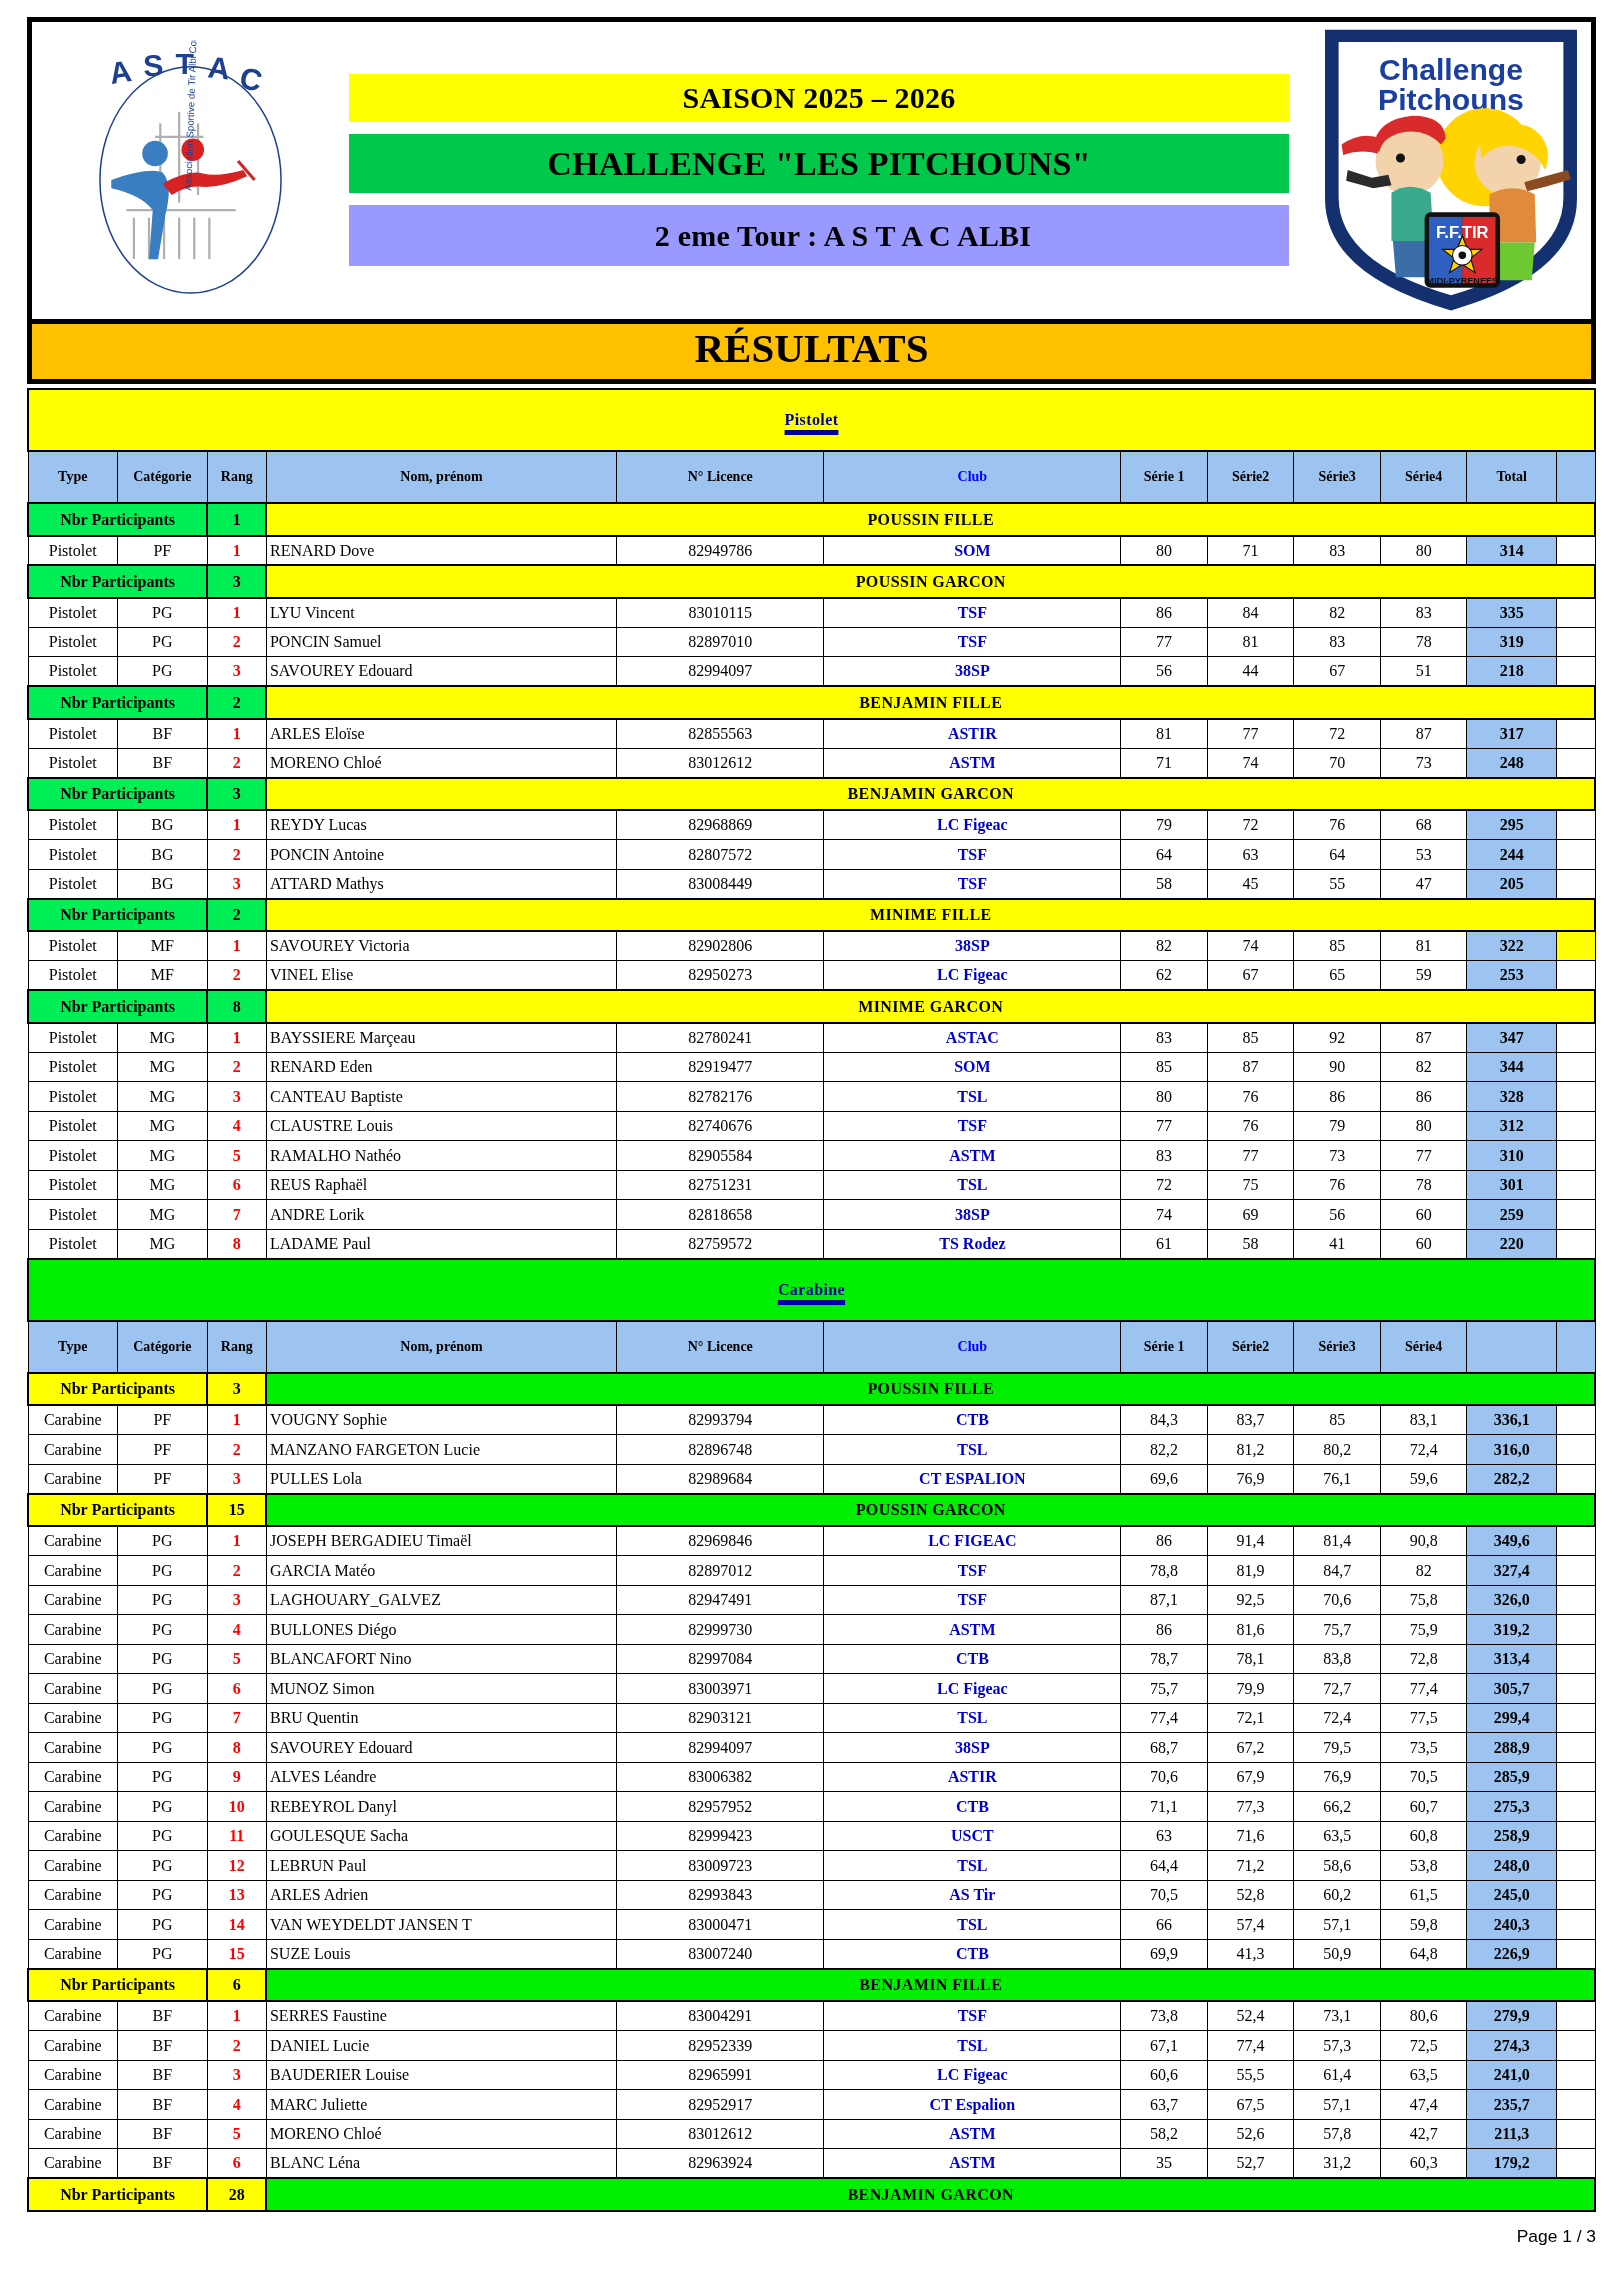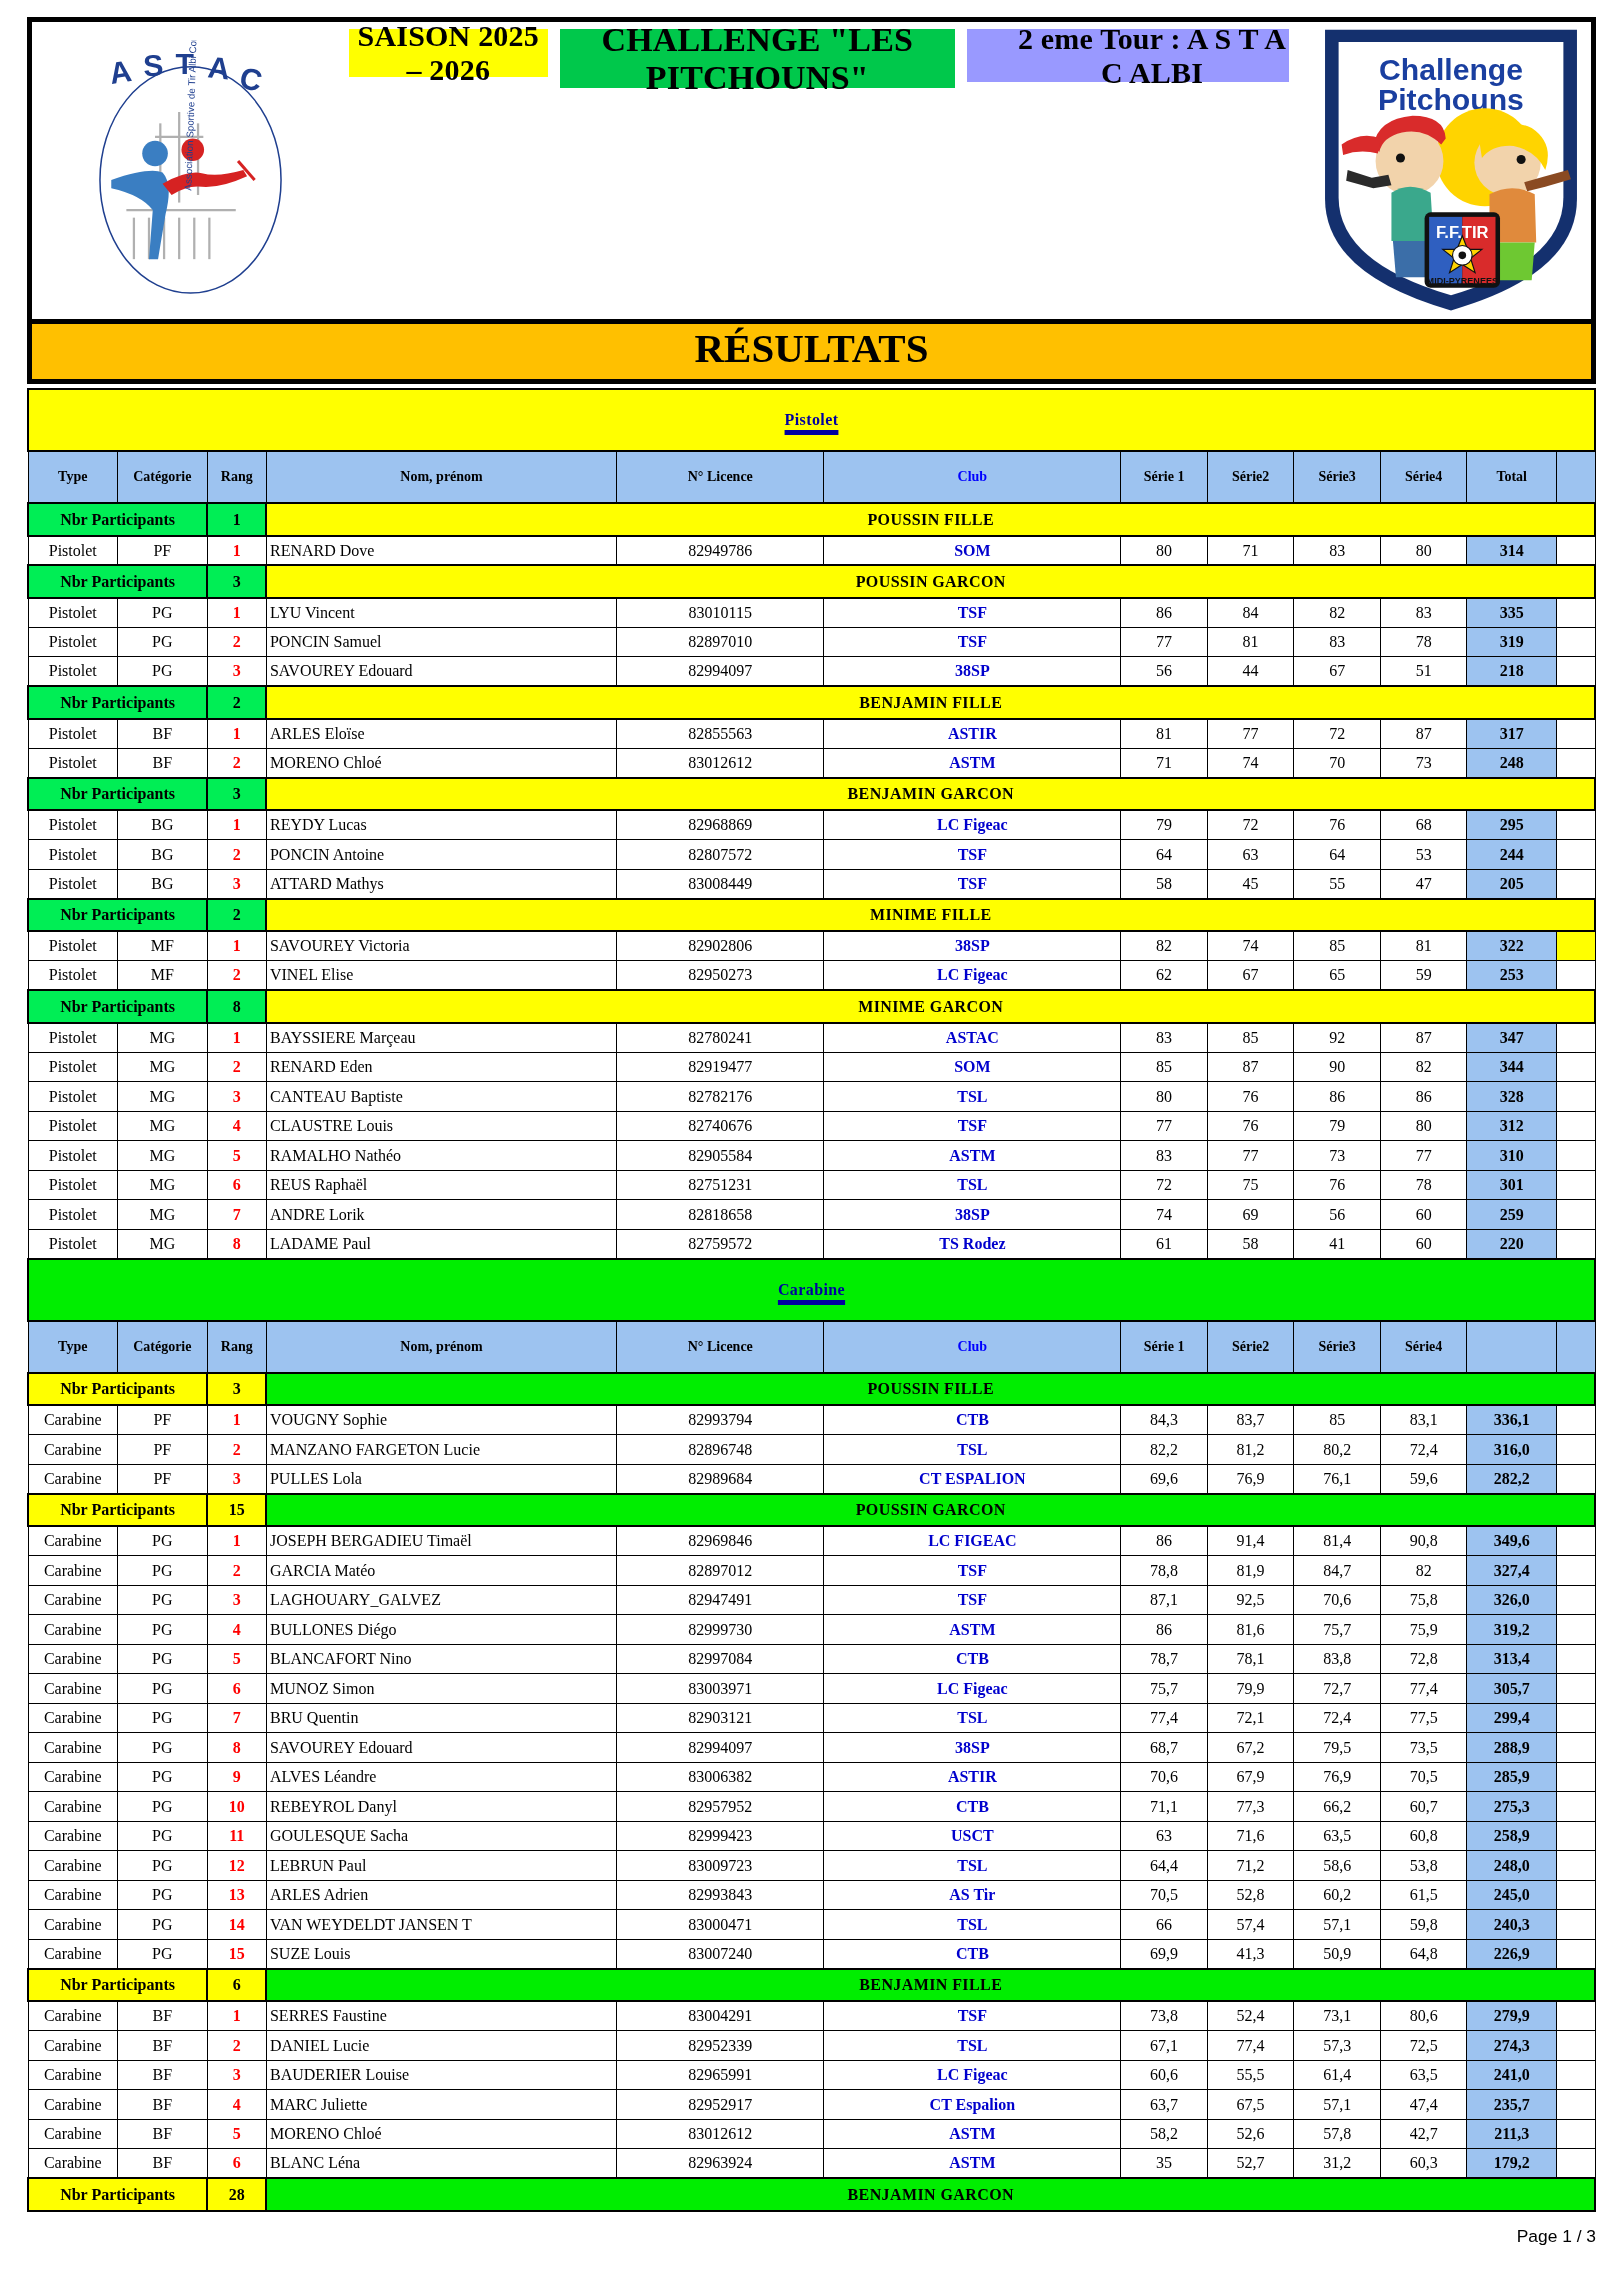--- a/index.html
+++ b/index.html
@@ -34,36 +34,37 @@
     display: flex;
     align-items: center;
     justify-content: center;
     padding: 7.6px;
   }
   .astac-logo { width: 249px; height: 261px; }
 
   .header-center {
     flex: 1;
     display: flex;
+    flex-direction: column;
     justify-content: center;
     gap: 12px;
     padding: 7.6px 0 7.6px 0;
   }
   .band {
     text-align: center;
     font-weight: bold;
     font-family: "Liberation Serif", serif;
     letter-spacing: 0.2px;
     display: flex;
     align-items: center;
     justify-content: center;
   }
   .band-season   { background: #ffff00; height: 48px; font-size: 30px; }
   .band-title    { background: #00c84b; height: 59px; font-size: 34px; }
-  .band-tour     { background: #9999ff; height: 53px; font-size: 30px; padding-left: 48px; }
+  .band-tour     { background: #9999ff; height: 61px; font-size: 30px; padding-left: 48px; }
   .band-date     { background: #9999ff; height: 48px; font-size: 30px; }
 
   .logo-right {
     width: 302px;
     display: flex;
     align-items: center;
     justify-content: flex-end;
     padding: 4.5px 7.6px;
   }
   .pitchouns-logo { width: 264px; height: 291px; }

